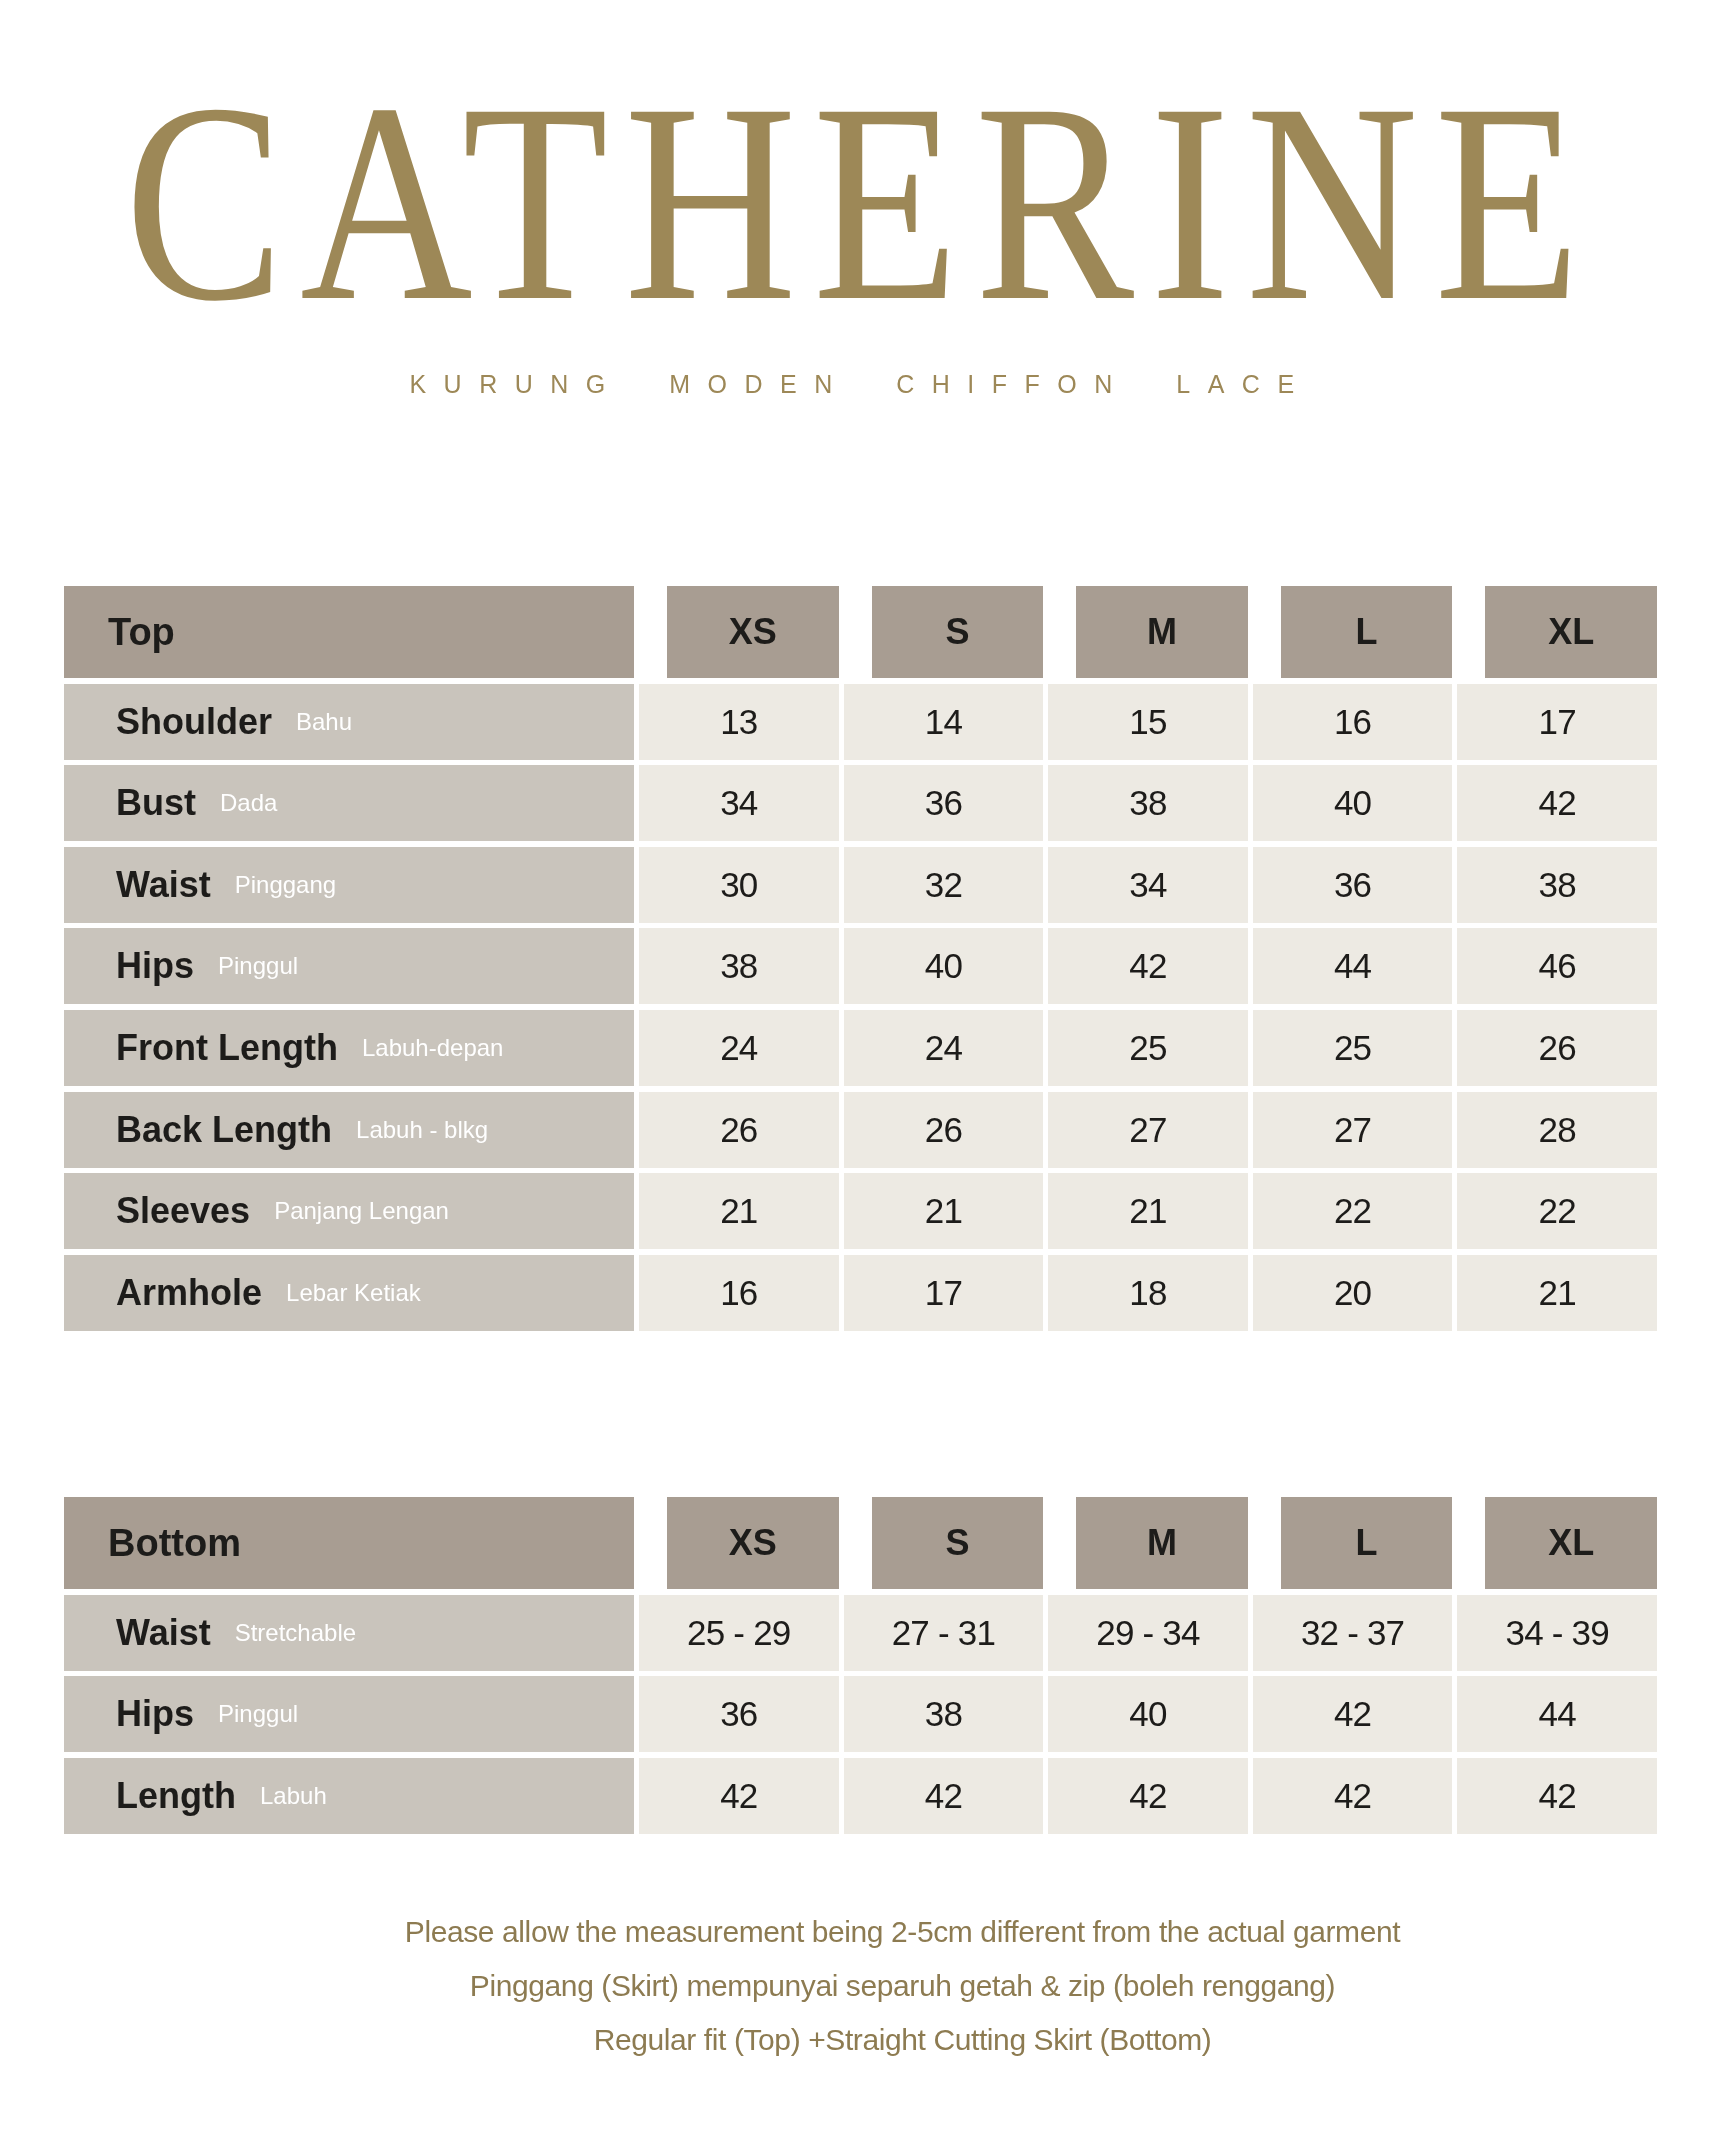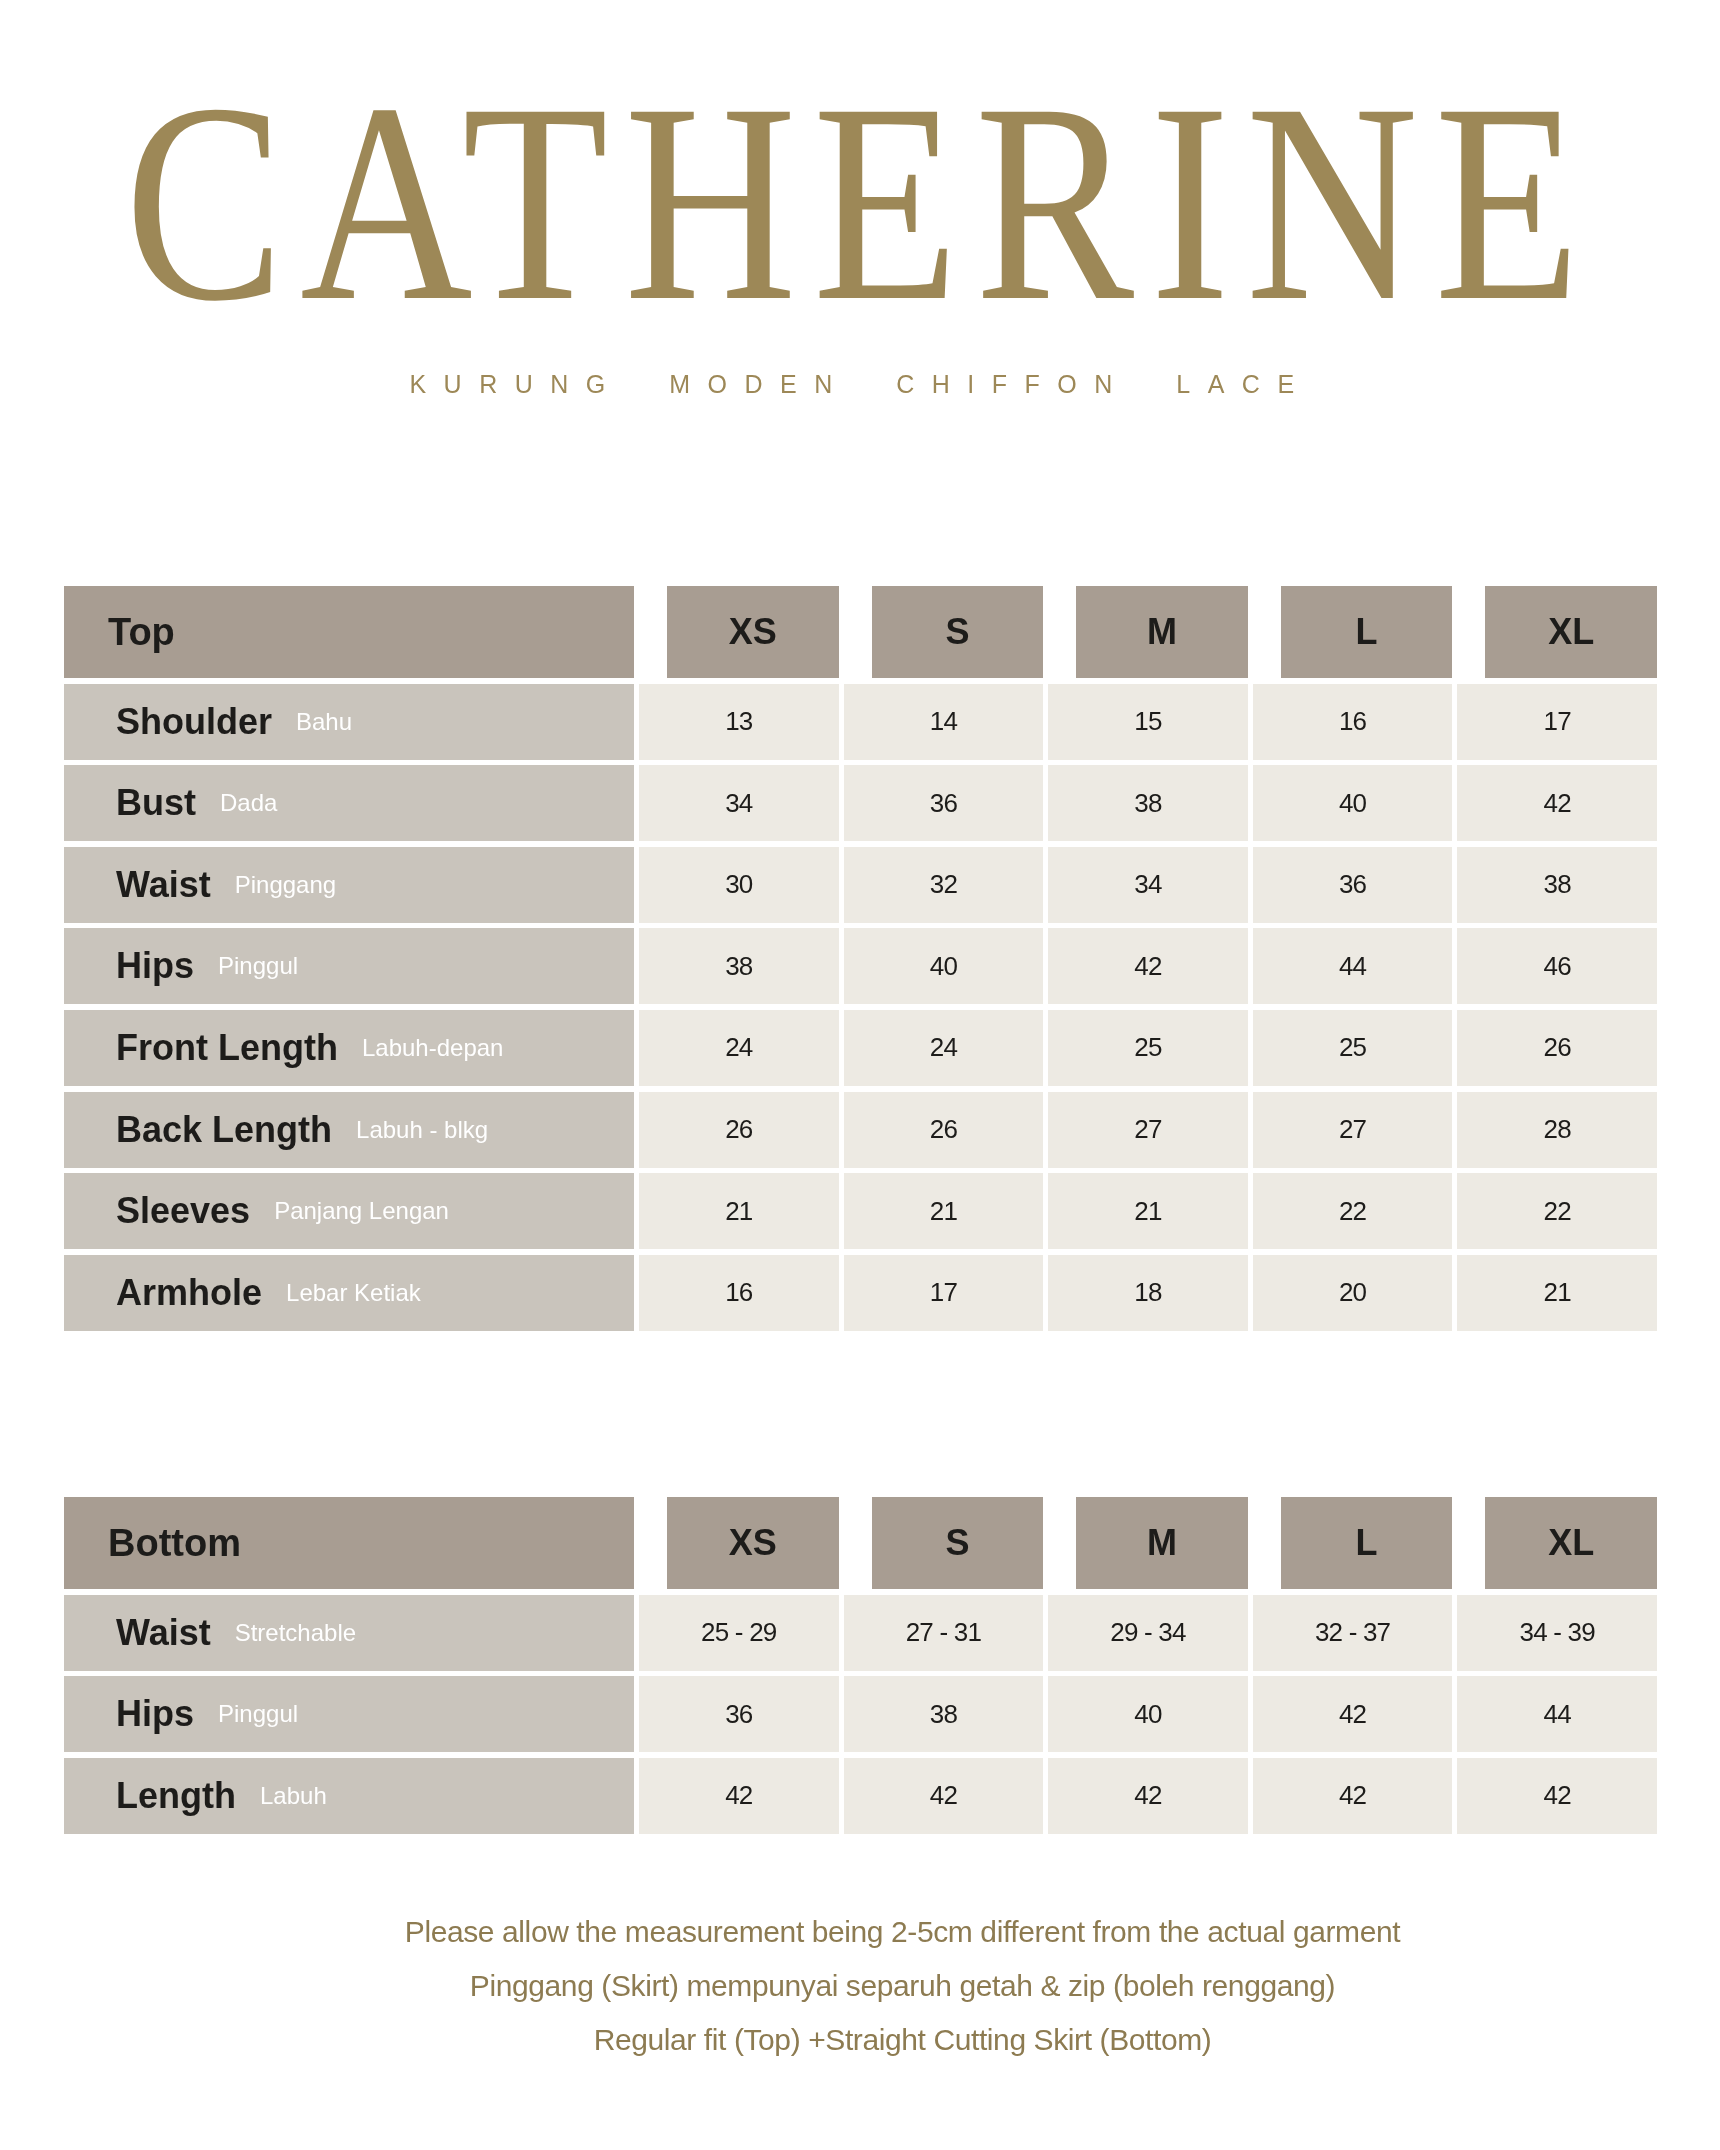--- a/index.html
+++ b/index.html
@@ -100,21 +100,21 @@
     font-size: 36px;
     color: var(--ink);
   }
   .label-my {
     font-size: 24px;
     color: #ffffff;
   }
   .cell--value {
     background: var(--cell-bg);
     justify-content: center;
-    font-size: 26px;
+    font-size: 35px;
     letter-spacing: -0.8px;
     color: var(--ink);
   }
 
   
   .footer-notes {
     position: absolute;
     top: 1905px;
     left: 0;
     width: 100%;

